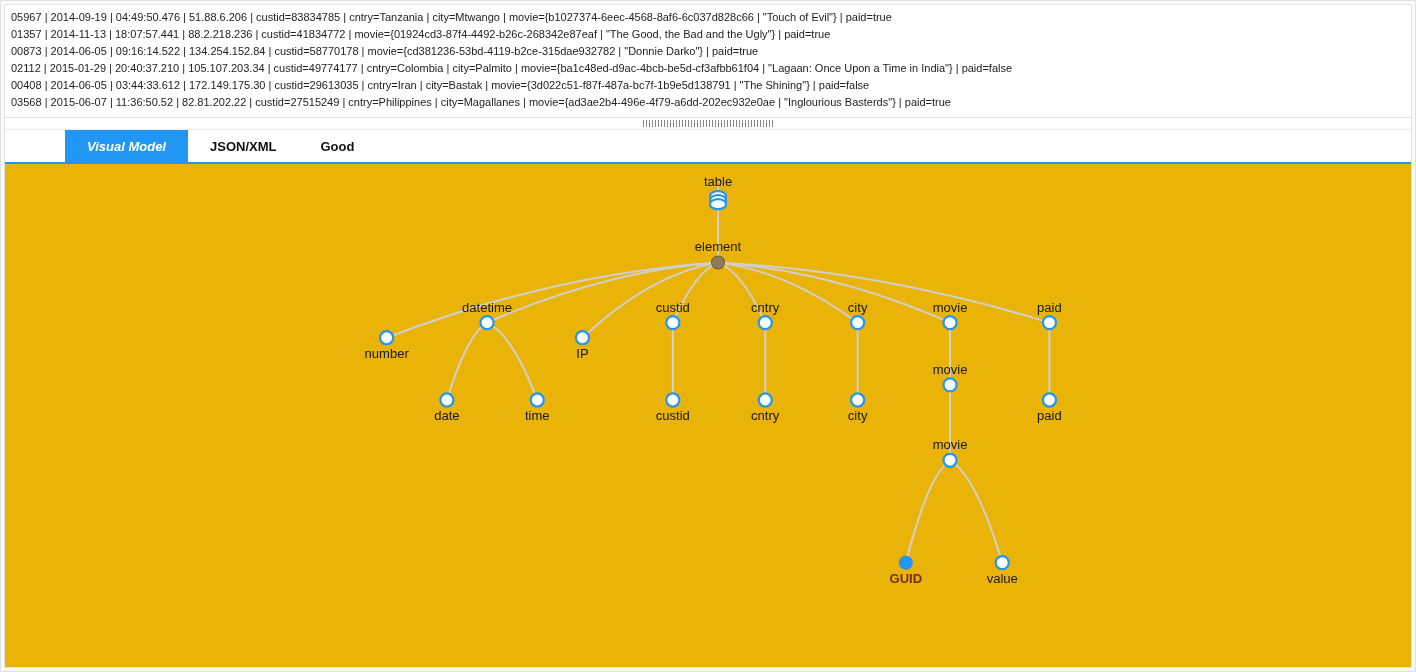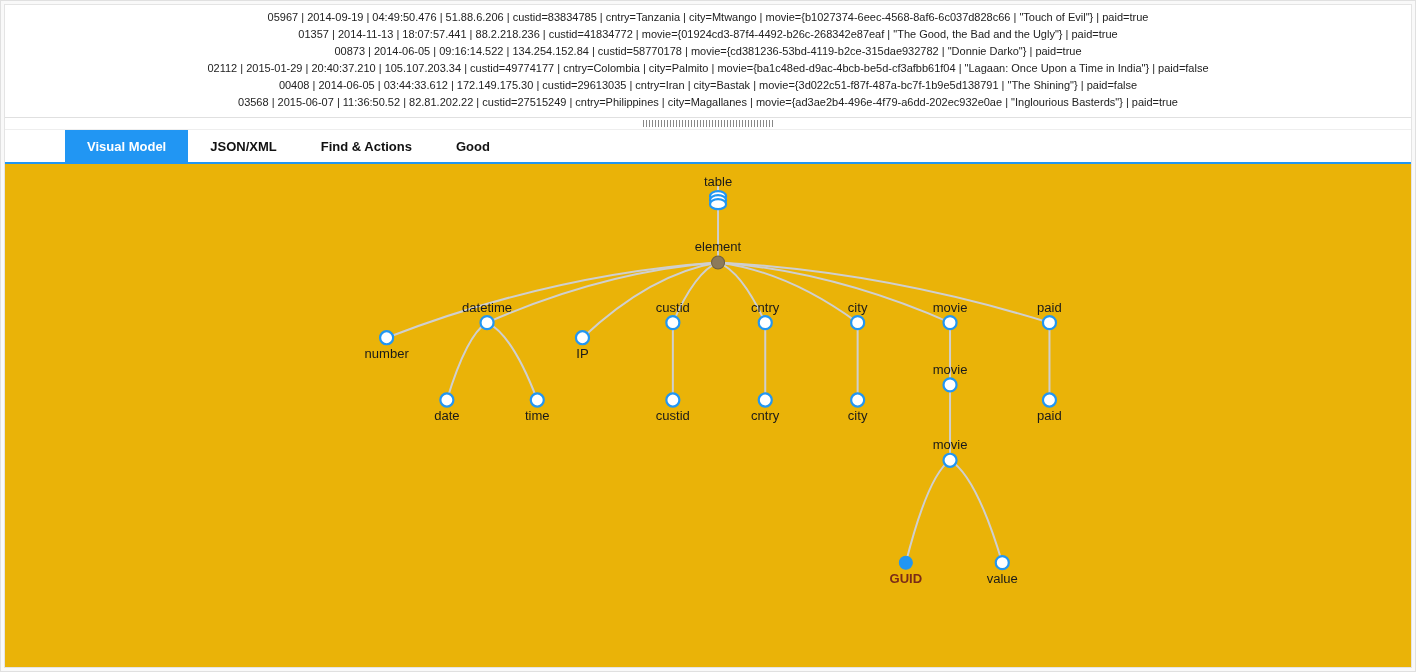--- a/index.html
+++ b/index.html
@@ -12,21 +12,20 @@
     width: 1416px;
     height: 672px;
     overflow: hidden;
   }
   .outer {
     width: 1416px;
     height: 672px;
     border: 1px solid #e0e0e0;
     padding: 3px;
     background: #f9f9f9;
-    text-align: center;
   }
   .inner {
     width: 100%;
     height: 100%;
     display: flex;
     flex-direction: column;
     background: #fff;
     border: 1px solid #e4e4e4;
   }
   .log-lines {
@@ -64,20 +63,21 @@
     padding: 0 22px;
     font-size: 13px;
     font-weight: 600;
     color: #111;
     cursor: pointer;
     user-select:none;
   }
   .tab.active {
     background: #2196f3;
     color: #fff;
+    font-style: italic;
   }
   .canvas {
     flex: 1;
     background: #eab308;
     position: relative;
     overflow: hidden;
     border-top: 0;
   }
   svg.tree { width: 100%; height: 100%; display:block; }
   .edge { stroke: #cfcfcf; stroke-width: 2; fill: none; }
@@ -102,21 +102,20 @@
       <div>03568 | 2015-06-07 | 11:36:50.52 | 82.81.202.22 | custid=27515249 | cntry=Philippines | city=Magallanes | movie={ad3ae2b4-496e-4f79-a6dd-202ec932e0ae | "Inglourious Basterds"} | paid=true</div>
     </div>
 
     <div class="grip-row">
       <div class="grip"></div>
     </div>
 
     <div class="tabs-strip">
       <div class="tab active">Visual Model</div>
       <div class="tab">JSON/XML</div>
-      <div class="tab">Find &amp; Actions</div>
       <div class="tab">Good</div>
     </div>
 
     <div class="canvas">
       <svg class="tree" id="tree-svg" viewBox="0 0 1400 500" preserveAspectRatio="xMidYMin meet">
           <path d="M 710 22 Q 710 33.4 710 98" class="edge"></path>
           <path d="M 710 98 Q 545 109.25 380 173" class="edge"></path>
           <path d="M 710 98 Q 595 107 480 158" class="edge"></path>
           <path d="M 710 98 Q 642.5 109.25 575 173" class="edge"></path>
           <path d="M 710 98 Q 687.5 107 665 158" class="edge"></path>

